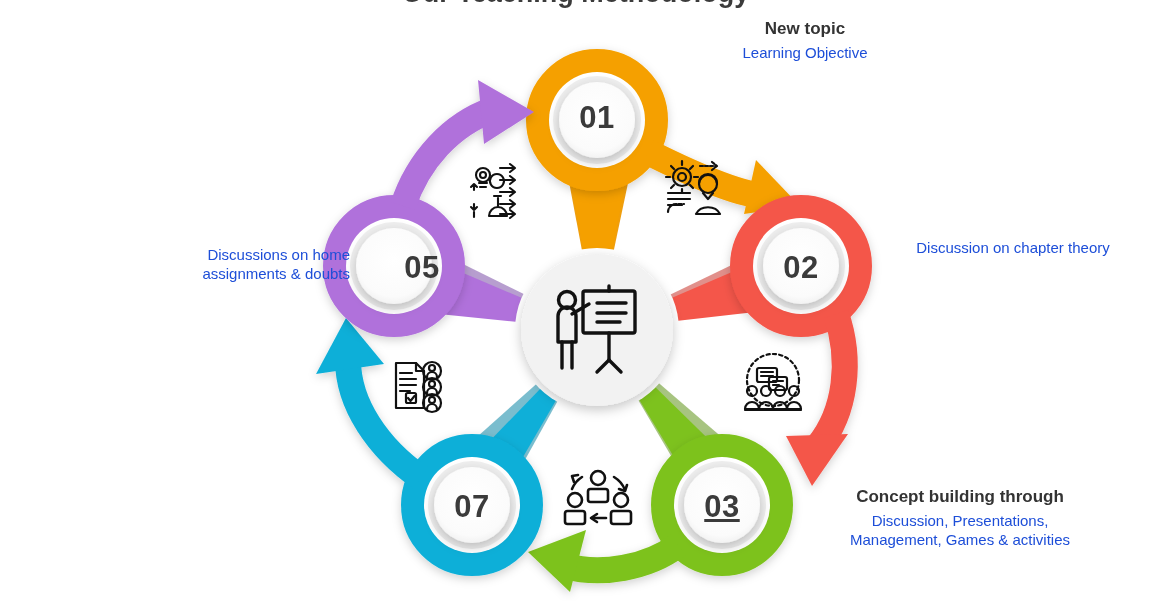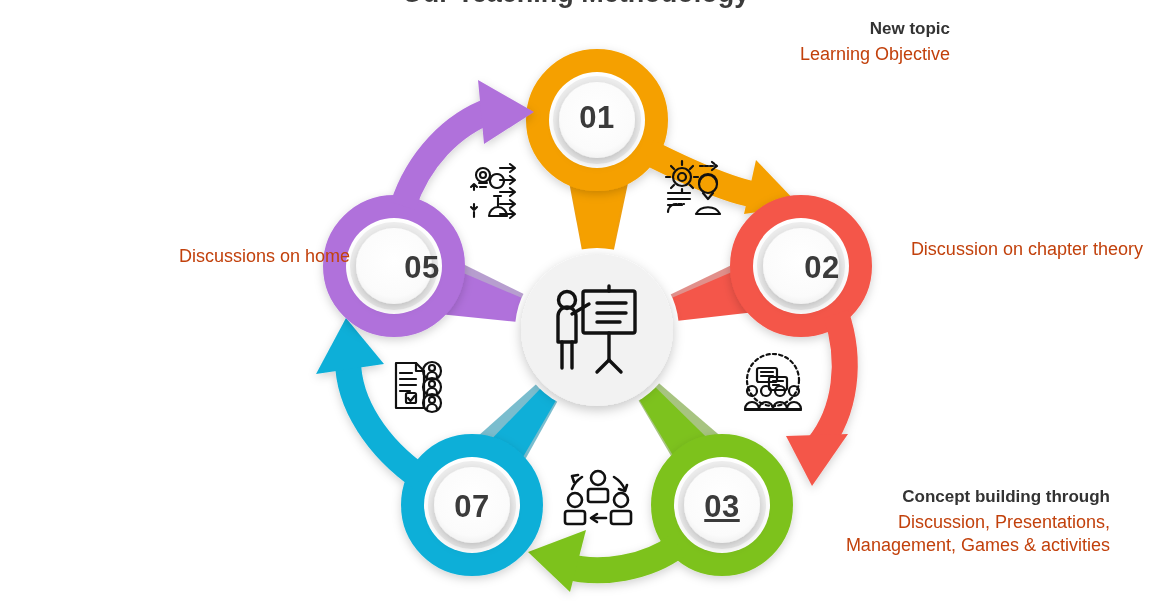--- a/index.html
+++ b/index.html
@@ -36,26 +36,26 @@
     line-height: 1.28;
   }
   .caption .cap-title {
     font-size: 17px;
     font-weight: bold;
     color: #333333;
     display: block;
     margin-bottom: 3px;
   }
   .caption .cap-sub {
-    font-size: 18px;
+    font-size: 15px;
     font-weight: normal;
-    color: #c2410c;
+    color: #1d4ed8;
     display: block;
   }
-  .caption.align-left  { text-align: right; }
+  .caption.align-left  { text-align: center; }
   .caption.align-right { text-align: right; }
 
   
   #cap-01 { left: 660px; top: 18px;  width: 290px; }
   #cap-02 { left: 883px; top: 238px; width: 260px; }
   #cap-03 { left: 810px; top: 486px; width: 300px; }
   #cap-04 { right: 767px; top: 498px; width: 280px; }
   #cap-05 { right: 801px; top: 245px; width: 260px; }
 
   
@@ -75,21 +75,21 @@
   .num-label {
     position: absolute;
     width: 96px;
     text-align: center;
     font-size: 31px;
     font-weight: bold;
     color: #3b3b3b;
     letter-spacing: 0.5px;
   }
   #num-01 { left: 549px; top: 100px; }
-  #num-02 { left: 753px; top: 250px; padding-left: 21px; }
+  #num-02 { left: 753px; top: 250px; }
   #num-03 { left: 674px; top: 489px; text-decoration: underline; }
   #num-04 { left: 424px; top: 489px; }
   #num-05 { left: 346px; top: 250px; padding-left: 28px; }
 </style>
 </head>
 <body>
 
 <div id="stage">
 
   <div id="deck-title">Our Teaching Methodology</div>
@@ -331,15 +331,16 @@
 
   <div class="caption align-left" id="cap-03">
     <span class="cap-title">Concept building through</span>
     <span class="cap-sub">Discussion, Presentations,</span>
     <span class="cap-sub">Management, Games &amp; activities</span>
   </div>
 
 
   <div class="caption align-right" id="cap-05">
     <span class="cap-sub">Discussions on home</span>
+    <span class="cap-sub">assignments &amp; doubts</span>
   </div>
 
 </div>
 
 </body></html>

